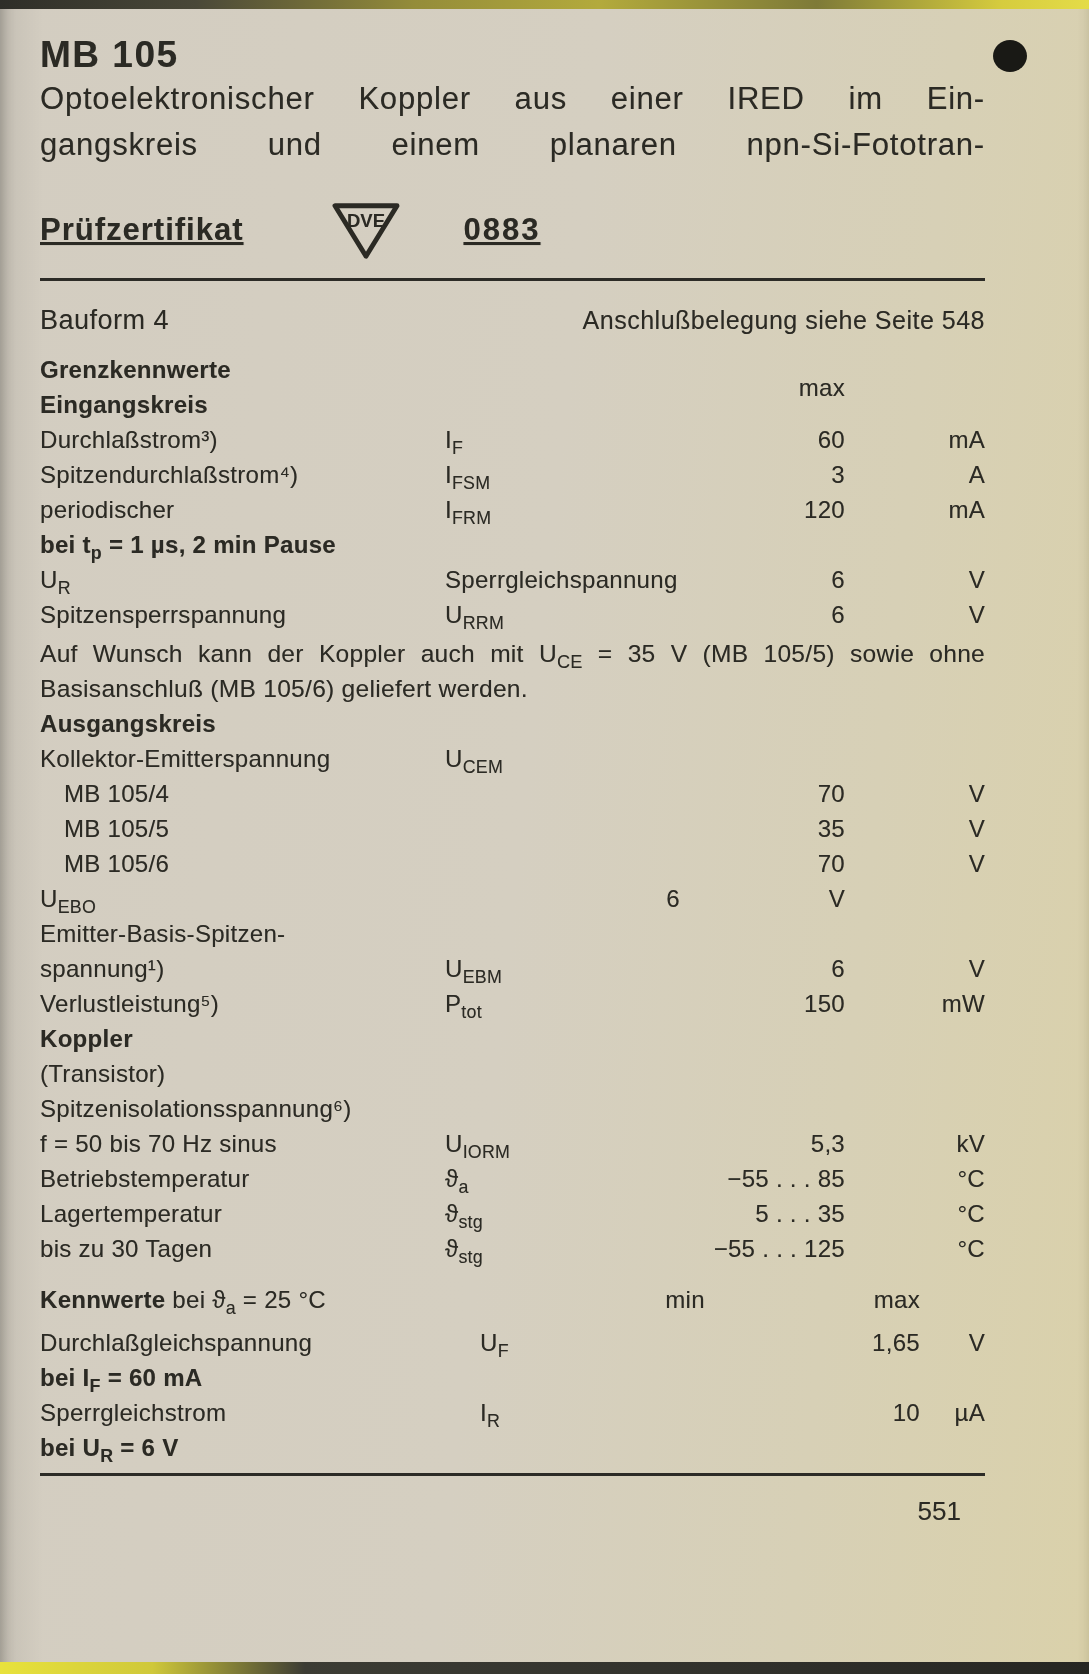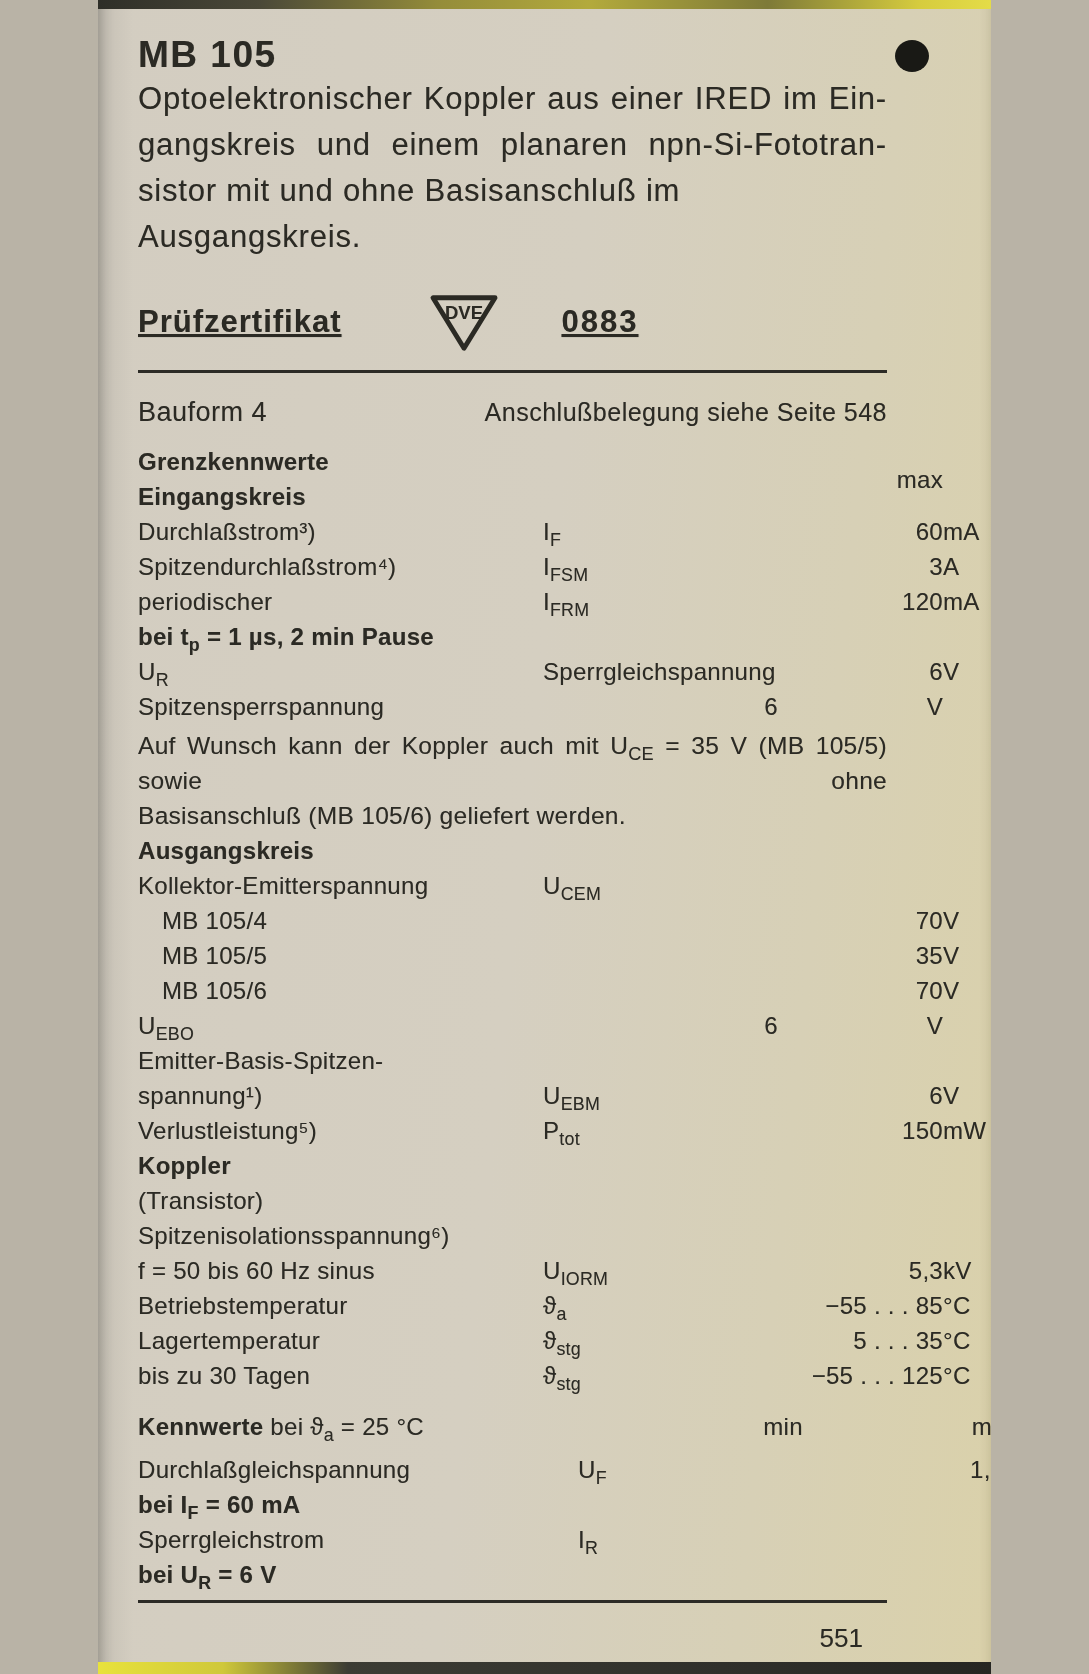--- a/index.html
+++ b/index.html
@@ -1,19 +1,19 @@
 <!DOCTYPE html>
 <html><head>
 <meta charset="utf-8">
 <style>
   * { margin:0; padding:0; box-sizing:border-box; }
   html,body { background:#b9b3a6; }
   .page {
     position:relative;
-    width:893px; height:1674px;
+    width:1089px; height:1674px;
     margin:0 auto;
     overflow:hidden;
     font-family:"Liberation Sans","DejaVu Sans",sans-serif;
     color:#2b2a24;
     background:
       linear-gradient(90deg, rgba(0,0,0,0.07), rgba(0,0,0,0) 4%),
       linear-gradient(96deg, #d3cdc1 0%, #d5cfc1 48%, #d7d0b6 76%, #dad1aa 100%);
     box-shadow: inset 10px 0 14px -8px rgba(0,0,0,0.28), inset -8px 0 12px -8px rgba(60,55,20,0.18);
     text-shadow: 0.25px 0.25px 0 rgba(40,38,30,0.3);
   }
@@ -74,21 +74,20 @@
 <div class="page">
   <div class="edge-top"></div>
   <div class="dot"></div>
 
   <div class="content">
     <div class="title">MB 105</div>
 
     <div class="intro">
       <span class="jline">Optoelektronischer Koppler aus einer IRED im Ein-</span>
       <span class="jline">gangskreis und einem planaren npn-Si-Fototran-</span>
-      <span class="lline">sistor mit und ohne Basisanschluß im Ausgangskreis.</span>
     </div>
 
     <div class="certrow">
       <span class="cert-label">Prüfzertifikat</span>
       <span class="vde">
         <svg class="vdemark" width="78" height="64" viewBox="0 0 80 66">
           <path d="M8 8 L72 8 L40 60 Z" fill="none" stroke="#2b2a24" stroke-width="5" stroke-linejoin="round"></path>
           <text x="40" y="30" font-size="19" font-weight="bold" text-anchor="middle" fill="#2b2a24" font-family="Liberation Sans, sans-serif">DVE</text>
         </svg>
       </span>
@@ -145,20 +144,21 @@
 
       <div class="grid-l">
         <span><span>U</span><sub>R</sub></span>
         <span>Sperrgleichspannung</span>
         <span class="val">6</span>
         <span class="unit">V</span>
       </div>
 
       <div class="grid-l">
         <span>Spitzensperrspannung</span>
+        <span><span>U</span><sub>RRM</sub></span>
         <span class="val">6</span>
         <span class="unit">V</span>
       </div>
 
       <div class="wish">
         <span class="jline"><span>Auf Wunsch kann der Koppler auch mit U</span><sub>CE</sub><span> = 35 V (MB 105/5) sowie ohne</span></span>
         <span>Basisanschluß (MB 105/6) geliefert werden.</span>
       </div>
 
       <div class="grid-l">
@@ -238,21 +238,21 @@
       </div>
 
       <div class="grid-l">
         <span>Spitzenisolationsspannung⁶)</span>
         <span></span>
           <span></span>
           <span></span>
       </div>
 
       <div class="grid-l">
-        <span>f = 50 bis 60 Hz sinus</span>
+        <span>f = 50 bis 70 Hz sinus</span>
         <span><span>U</span><sub>IORM</sub></span>
         <span class="val">5,3</span>
         <span class="unit">kV</span>
       </div>
 
       <div class="grid-l">
         <span>Betriebstemperatur</span>
         <span><span>ϑ</span><sub>a</sub></span>
         <span class="val">−55 . . . 85</span>
         <span class="unit">°C</span>

